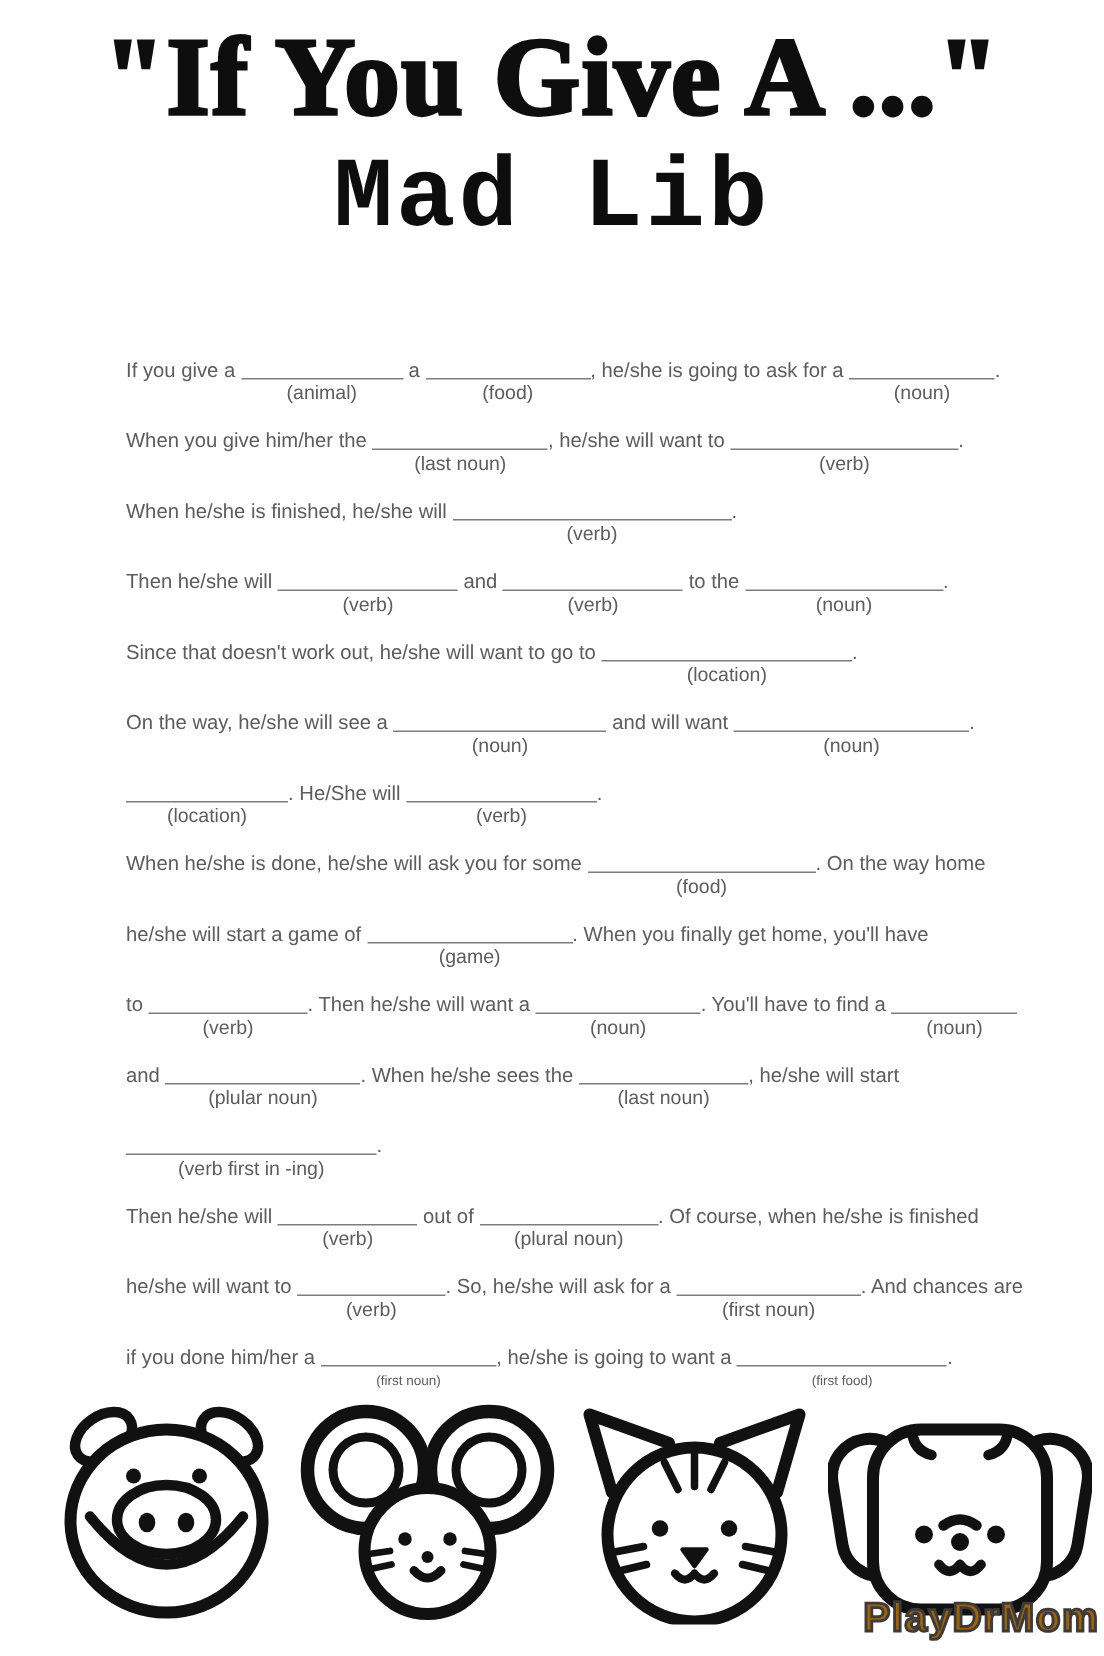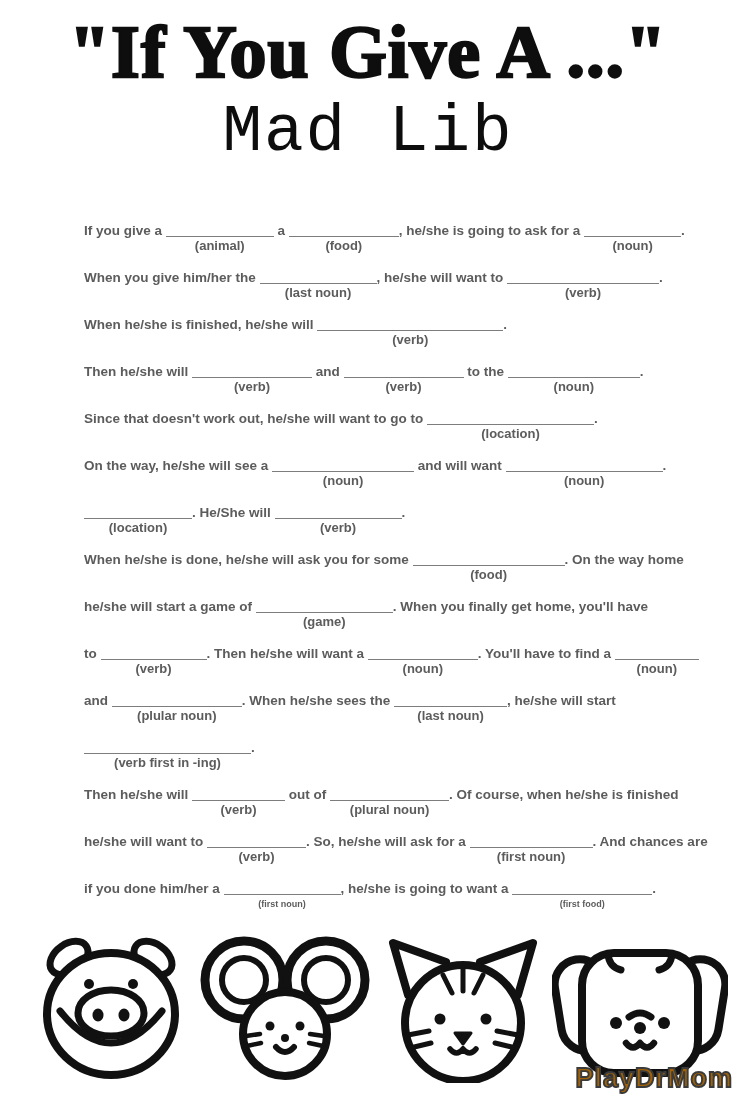--- a/index.html
+++ b/index.html
@@ -10,27 +10,27 @@
   }
   .title-main {
     margin-top:6px; text-align:center;
     font-family:"Liberation Serif", serif; font-weight:900;
     font-size:74px; line-height:92px; letter-spacing:1px;
     color:#0e0e0e; -webkit-text-stroke:2.4px #0e0e0e;
     white-space:nowrap;
   }
   .title-sub {
     text-align:center; margin-top:0;
-    font-family:"Liberation Mono", monospace; font-weight:400;
+    font-family:"Liberation Mono", monospace; font-weight:700;
     font-size:66px; line-height:70px; letter-spacing:2px; color:#0d0d0d;
     white-space:nowrap;
   }
   .madlib {
-    margin:54px 56px 0 84px;
-    font-size:13.5px; color:#5c5c5c; line-height:17px;font-weight:bold;
+    margin:70px 56px 0 84px;
+    font-size:13.5px; color:#5c5c5c; line-height:17px;
   }
   .mline { height:30px; margin-bottom:17px; white-space:nowrap; }
   .blank {
     display:inline-block; position:relative;
     height:13px; vertical-align:-2px;
     border-bottom:1.5px solid #7d7d7d;
   }
   .blank .lbl {
     position:absolute; top:14px; left:50%; transform:translateX(-50%);
     font-size:13px; color:#5c5c5c; white-space:nowrap;text-align:center;

